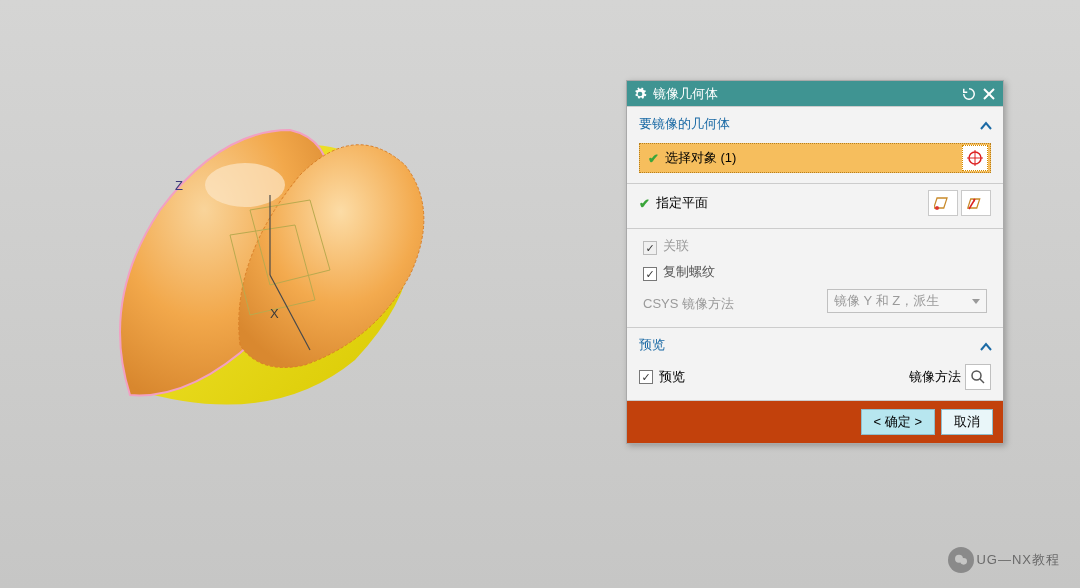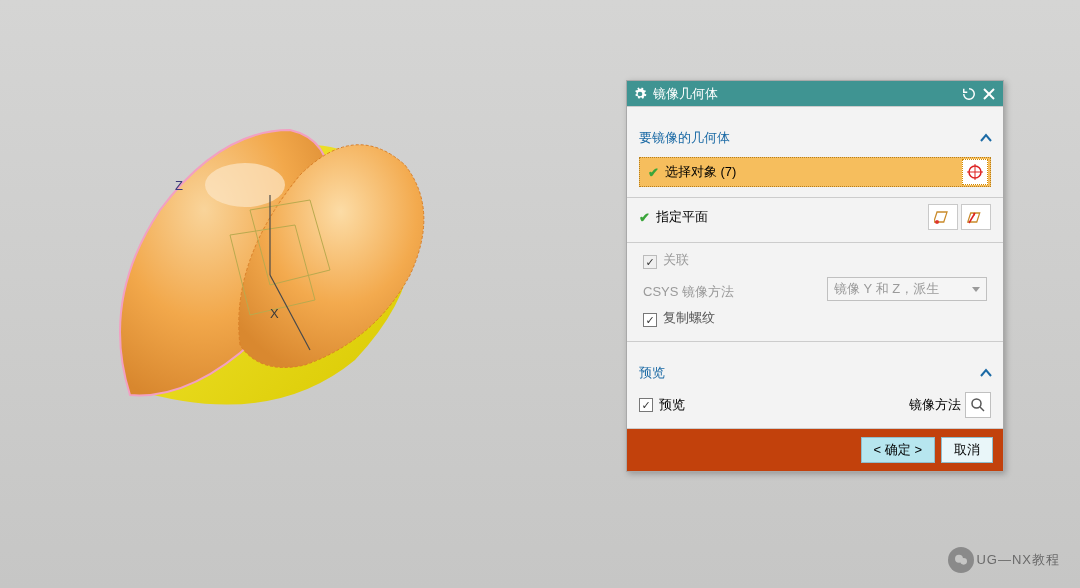--- a/index.html
+++ b/index.html
@@ -8,21 +8,21 @@
 .model{position:absolute;left:80px;top:90px;width:350px;height:340px}
 .watermark{position:absolute;right:20px;bottom:15px;display:flex;align-items:center;gap:2px;color:#6a6a6a;font-size:22px;letter-spacing:1px}
 .wm-icon{width:26px;height:26px;border-radius:50%;background:#8a8a8a;display:flex;align-items:center;justify-content:center}
 .wm-icon svg{width:16px;height:16px;fill:#c6c6c5}
 .dialog{position:absolute;right:76px;top:80px;width:378px;background:#f3f3f3;border:1px solid #a9a9a9;box-shadow:2px 2px 6px rgba(0,0,0,.25)}
 .titlebar{background:#3f9492;color:#fff;height:25px;display:flex;align-items:center;padding:0 4px 0 6px}
 .titlebar .gear{width:14px;height:14px;margin-right:6px}
 .titlebar .spacer{flex:1}
 .titlebar .tbtn{width:20px;height:20px;display:flex;align-items:center;justify-content:center;cursor:pointer}
 .group{border-top:1px solid #ccc}
-.group-header{display:flex;align-items:center;padding:22px 10px 6px 12px;color:#1b6aa5;cursor:pointer}
+.group-header{display:flex;align-items:flex-end;padding:8px 10px 6px 12px;color:#1b6aa5;cursor:pointer}
 .group-header .spacer{flex:1}
 .chev{width:14px;height:14px}
 .group-body{padding:4px 12px 10px 12px}
 .sel-row{display:flex;align-items:center;background:#f6be5d;border:1px dotted #b77f1d;height:30px;padding:0 2px 0 8px}
 .check{color:#3aa53a;font-weight:bold;margin-right:6px}
 .sel-row .spacer{flex:1}
 .target-btn{width:26px;height:26px;background:#fff;border:1px dotted #d08a00;display:flex;align-items:center;justify-content:center;cursor:pointer}
 .plane-row{display:flex;align-items:center;padding:2px 0}
 .plane-row .spacer{flex:1}
 .icon-btn{width:30px;height:26px;background:#fff;border:1px solid #c9c9c9;display:flex;align-items:center;justify-content:center;cursor:pointer;margin-left:3px}
@@ -122,21 +122,21 @@
     <div class="group-header">
       <span>要镜像的几何体</span>
       <span class="spacer"></span>
       <svg class="chev" viewBox="0 0 14 14">
           <path d="M2 10 L7 4 L12 10" fill="none" stroke="#1b6aa5" stroke-width="2"></path>
         </svg>
     </div>
     <div class="group-body">
       <div class="sel-row">
         <span class="check">✔</span>
-        <span>选择对象 (7)</span>
+        <span>选择对象 (1)</span>
         <span class="spacer"></span>
         <span class="target-btn">
           <svg width="16" height="16" viewBox="0 0 16 16">
               <circle cx="8" cy="8" r="6" fill="none" stroke="#d22" stroke-width="1.5"></circle>
               <line x1="8" y1="0" x2="8" y2="16" stroke="#d22"></line>
               <line x1="0" y1="8" x2="16" y2="8" stroke="#d22"></line>
             </svg>
         </span>
       </div>
     </div>
@@ -164,30 +164,30 @@
       </div>
     </div>
   </div>
 
   <div class="group">
     <div class="group-body">
       <div class="row disabled">
         <span class="cb disabled checked"></span>
         <span>关联</span>
       </div>
+      <div class="row">
+        <span class="cb checked"></span>
+        <span>复制螺纹</span>
+      </div>
       <div class="row disabled">
         <span class="sel-input">CSYS 镜像方法</span>
         <div class="combo">
           <span>镜像 Y 和 Z，派生</span>
           <span class="caret"></span>
         </div>
-      </div>
-      <div class="row">
-        <span class="cb checked"></span>
-        <span>复制螺纹</span>
       </div>
     </div>
   </div>
 
   <div class="group">
     <div class="group-header">
       <span>预览</span>
       <span class="spacer"></span>
       <svg class="chev" viewBox="0 0 14 14">
           <path d="M2 10 L7 4 L12 10" fill="none" stroke="#1b6aa5" stroke-width="2"></path>

